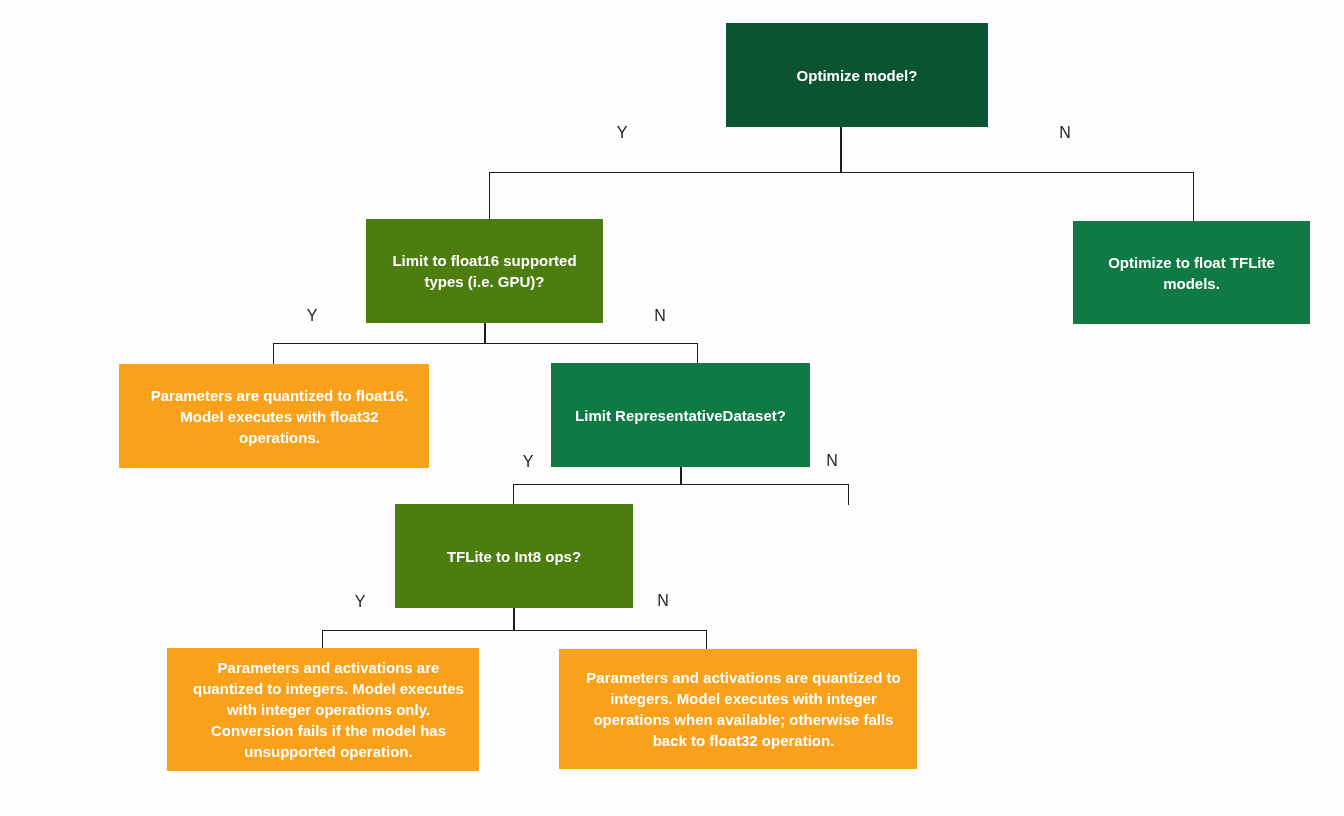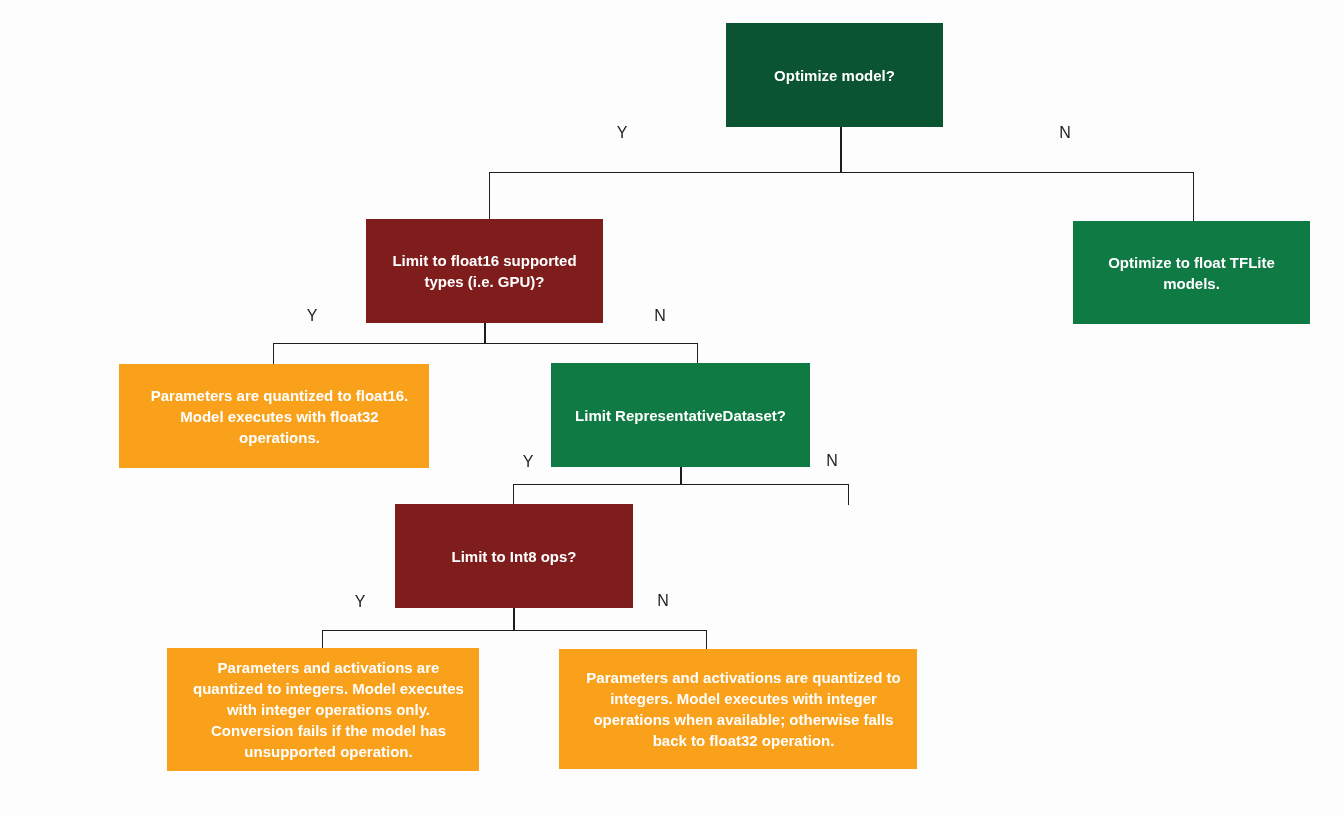--- a/index.html
+++ b/index.html
@@ -23,21 +23,21 @@
     text-align: center;
     box-sizing: border-box;
     color: #ffffff;
     font-weight: bold;
     font-size: 15px;
     line-height: 1.4;
     padding: 4px 9px;
   }
   .node.dark   { background: #0b5431; }
   .node.mid    { background: #0f7a44; }
-  .node.bright { background: #7f1d1d; }
+  .node.bright { background: #4d7c0f; }
   .node.orange { background: #f9a11b; padding-left: 20px; }
   .vline {
     position: absolute;
     width: 1px;
     background: #1e1e1e;
   }
   .vline.thick { width: 2px; }
   .hline {
     position: absolute;
     height: 1px;
@@ -69,42 +69,42 @@
   <div class="vline thick" style="left:680px;top:467px;height:17px"></div>
   <div class="hline" style="left:513px;top:484px;width:336px"></div>
   <div class="vline" style="left:513px;top:484px;height:20px"></div>
   <div class="vline" style="left:848px;top:484px;height:21px"></div>
 
   <div class="vline thick" style="left:513px;top:608px;height:22px"></div>
   <div class="hline" style="left:322px;top:630px;width:385px"></div>
   <div class="vline" style="left:322px;top:630px;height:18px"></div>
   <div class="vline" style="left:706px;top:630px;height:19px"></div>
 
-  <div class="node dark" style="left:726px;top:23px;width:217px;height:104px">
+  <div class="node dark" style="left:726px;top:23px;width:262px;height:104px">
     <span>Optimize model?</span>
   </div>
 
   <div class="node bright" style="left:366px;top:219px;width:237px;height:104px">
     <span>Limit to float16 supported types (i.e. GPU)?</span>
   </div>
 
   <div class="node mid" style="left:1073px;top:221px;width:237px;height:103px">
     <span>Optimize to float TFLite models.</span>
   </div>
 
   <div class="node orange" style="left:119px;top:364px;width:310px;height:104px">
     <span>Parameters are quantized to float16. Model executes with float32 operations.</span>
   </div>
 
   <div class="node mid" style="left:551px;top:363px;width:259px;height:104px">
     <span>Limit RepresentativeDataset?</span>
   </div>
 
   <div class="node bright" style="left:395px;top:504px;width:238px;height:104px">
-    <span>Limit to Int8 ops?</span>
+    <span>TFLite to Int8 ops?</span>
   </div>
 
 
   <div class="node orange" style="left:167px;top:648px;width:312px;height:123px">
     <span>Parameters and activations are quantized to integers. Model executes with integer operations only. Conversion fails if the model has unsupported operation.</span>
   </div>
 
   <div class="node orange" style="left:559px;top:649px;width:358px;height:120px">
     <span>Parameters and activations are quantized to integers. Model executes with integer operations when available; otherwise falls back to float32 operation.</span>
   </div>

